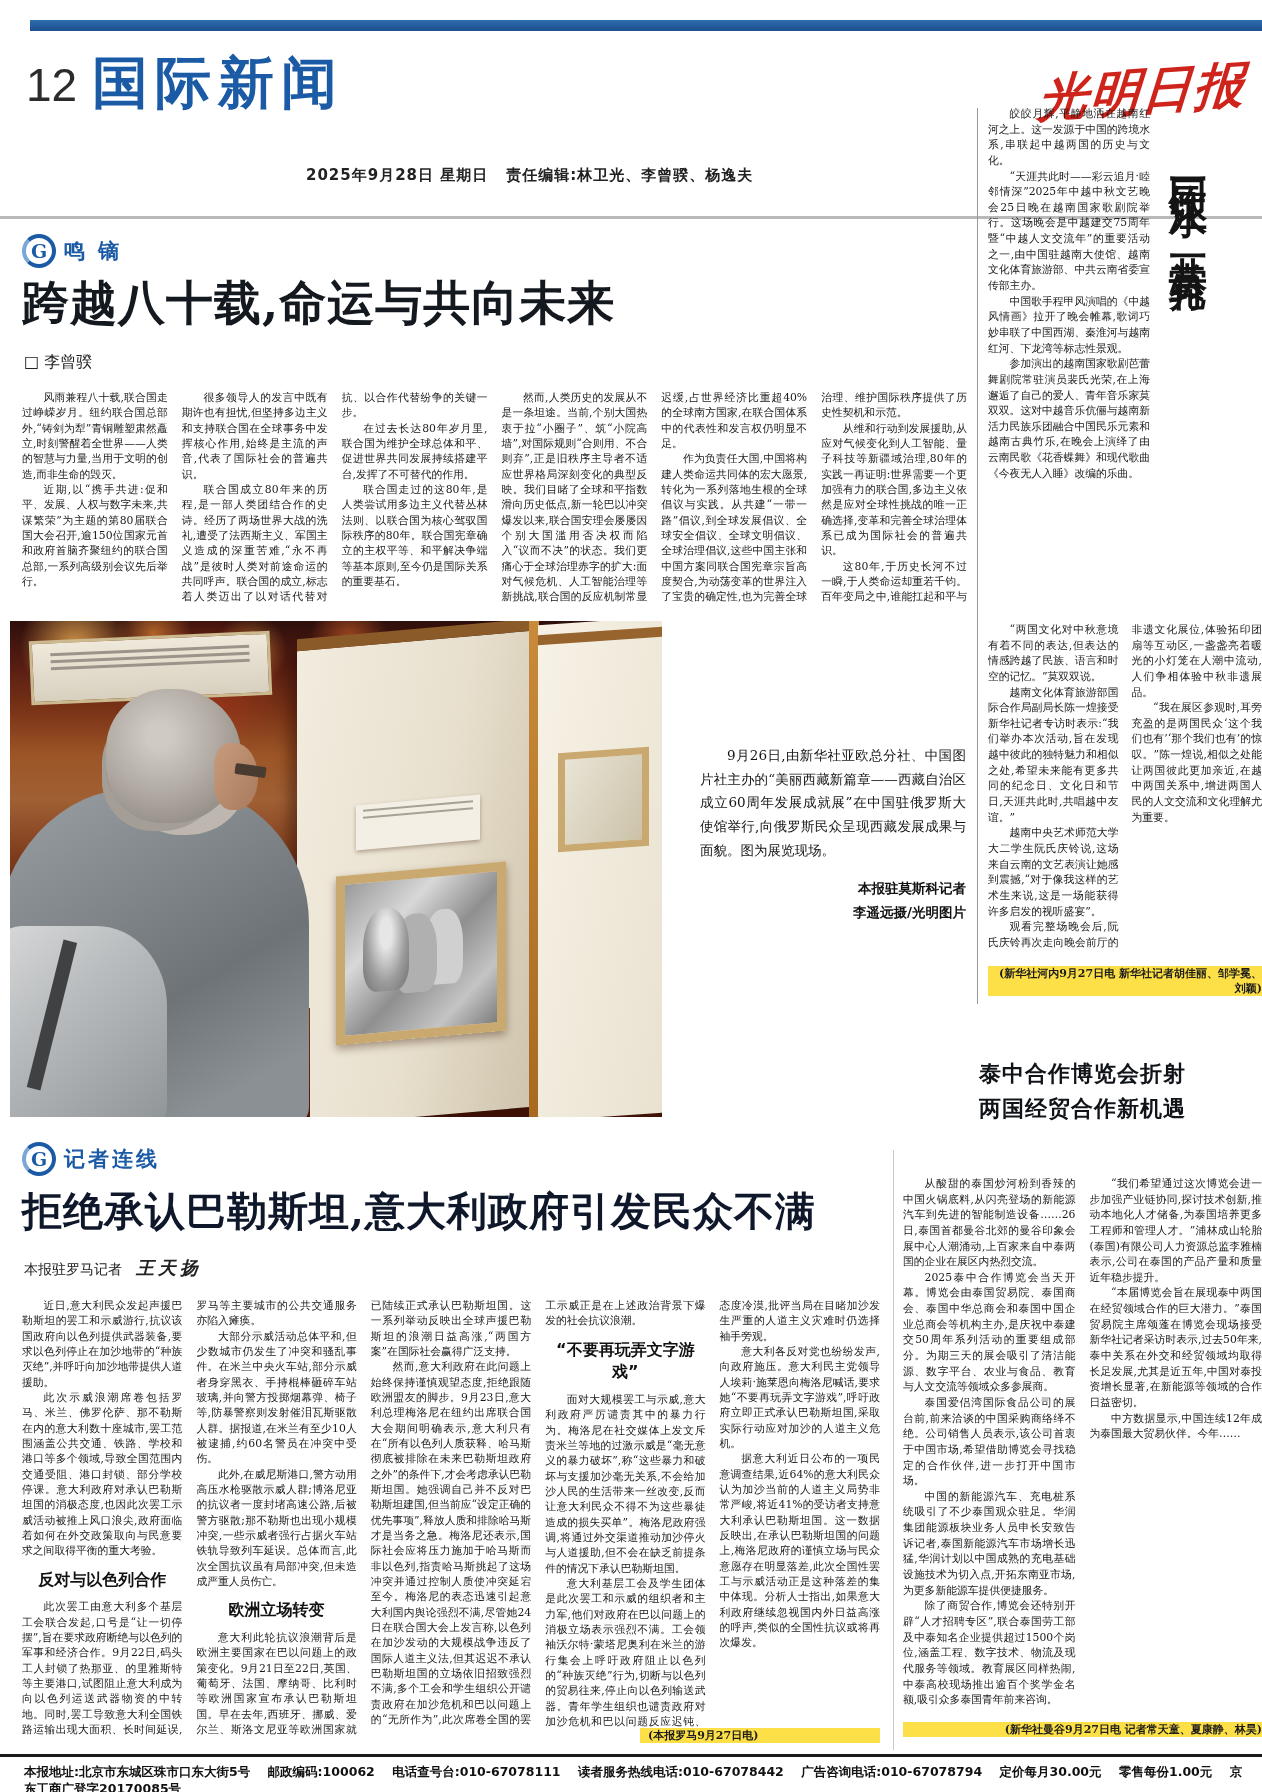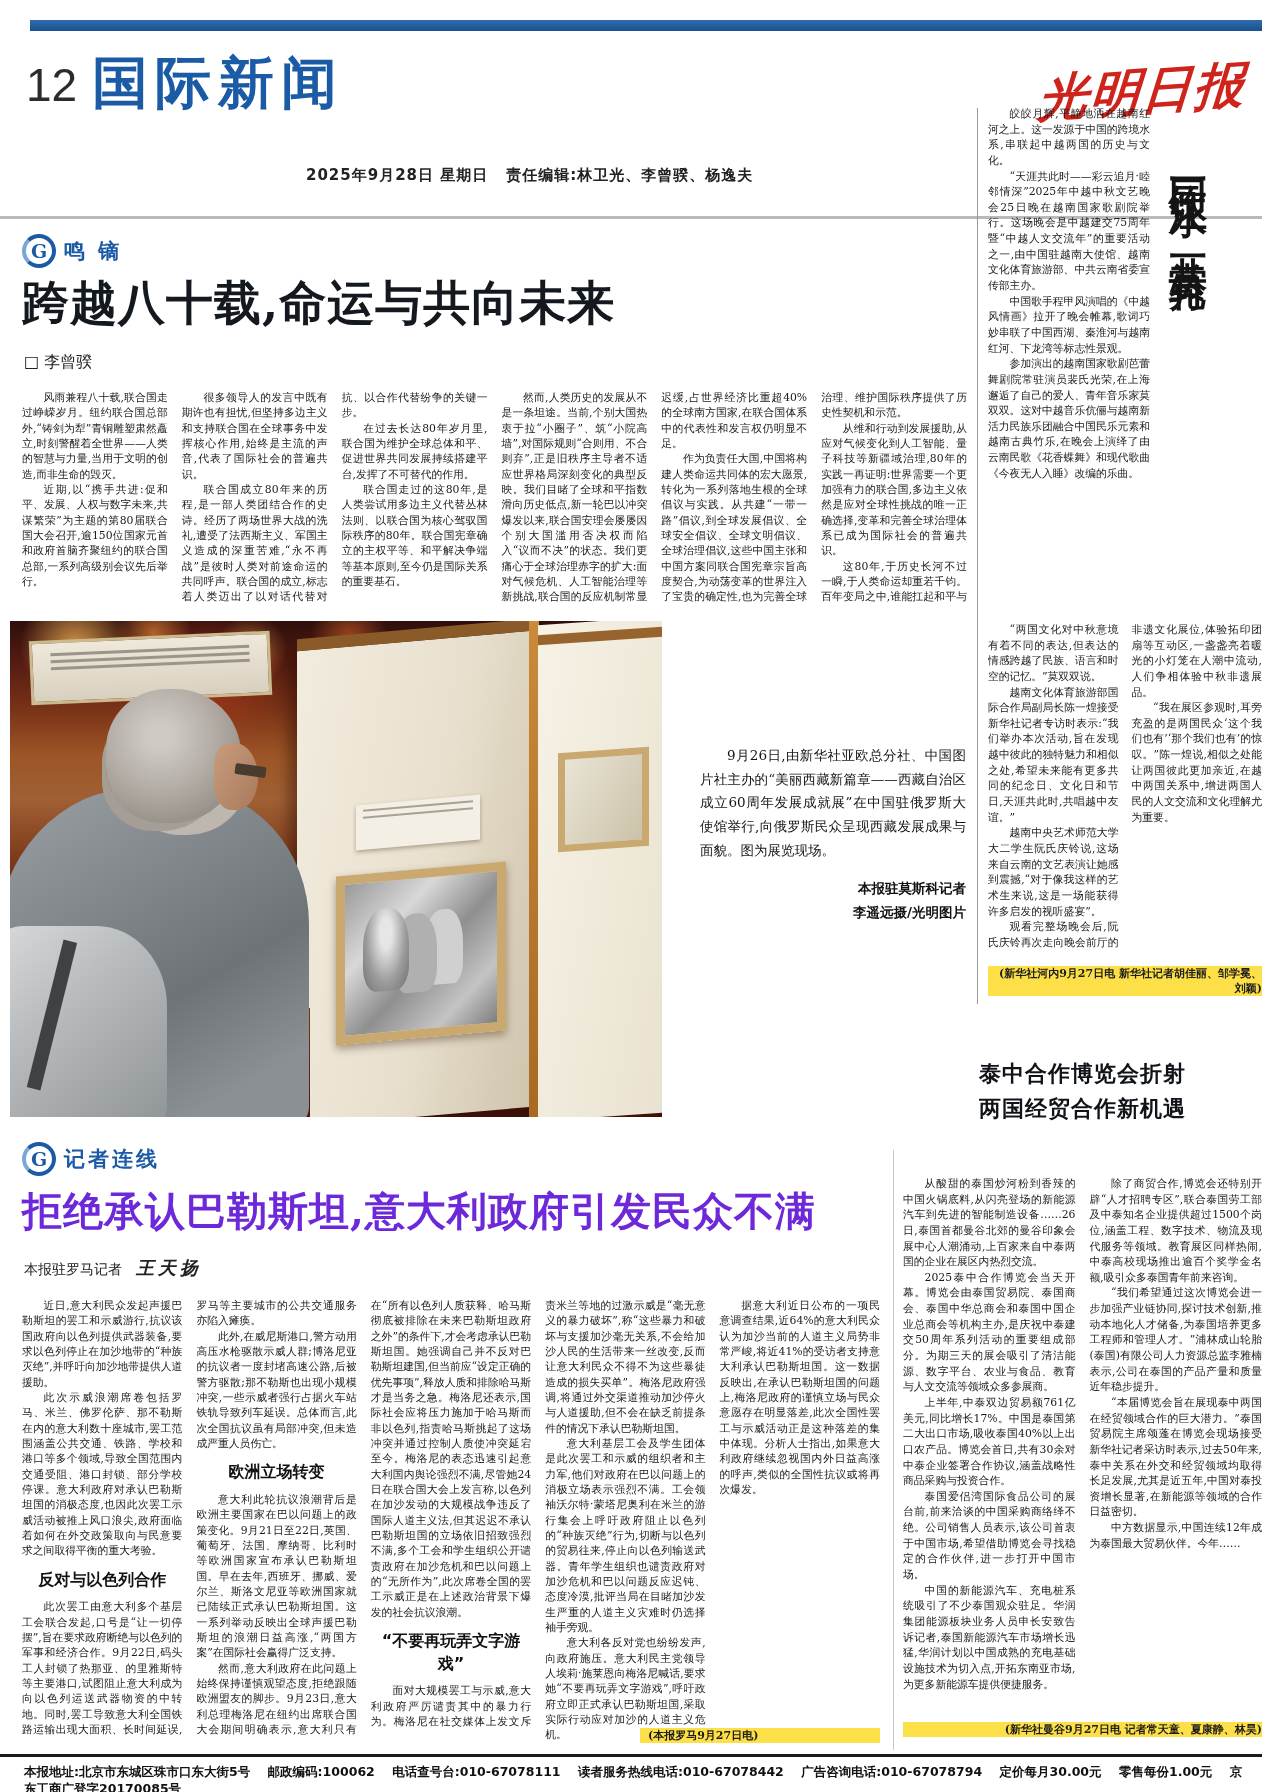--- a/index.html
+++ b/index.html
@@ -81,21 +81,21 @@
   .moon-attr { left:988px; top:966px; width:274px; font-size:11px; text-align:right; }
 
   
   .thai-headline { left:903px; top:1056px; width:359px; font-size:22px; font-weight:900; color:#101419; font-family:"DejaVu Serif",serif; line-height:1.6; letter-spacing:1px; text-align:center; }
   .thai-body { left:903px; top:1176px; width:359px; height:544px; column-count:2; column-gap:14px; font-size:10.8px; line-height:1.45; }
   .thai-attr { left:903px; top:1722px; width:359px; font-size:11px; text-align:right; }
 
   
   .italy-divider { left:893px; top:1150px; width:1px; height:600px; background:#c9c9c9; }
   .italy-marker { left:22px; top:1142px; }
-  .italy-headline { left:22px; top:1184px; width:860px; font-size:40px; font-weight:900; color:#6d28d9; font-family:"DejaVu Serif",serif; letter-spacing:1px; }
+  .italy-headline { left:22px; top:1184px; width:860px; font-size:40px; font-weight:900; color:#0f172a; font-family:"DejaVu Serif",serif; letter-spacing:1px; }
   .italy-byline { left:24px; top:1256px; font-size:14px; color:#222; font-family:"DejaVu Serif",serif; }
   .italy-byline b { font-size:18px; font-style:italic; margin-left:14px; letter-spacing:4px; }
   .italy-body { left:22px; top:1298px; width:858px; height:446px; column-count:5; column-gap:14px; font-size:10.8px; line-height:1.42; }
   .italy-attr { left:640px; top:1728px; width:240px; font-size:11px; text-align:left; }
 
   
   .footer-rule { left:0; top:1754px; width:1262px; height:3px; background:#1a1a1a; }
   .footer-text { left:24px; top:1764px; width:1220px; font-size:12.5px; font-weight:bold; color:#111; white-space:pre-wrap; font-family:"DejaVu Sans",sans-serif; }
 </style>
 </head>
@@ -186,21 +186,20 @@
     </div>
   <div class="abs moon-attr attr-float">(新华社河内9月27日电  新华社记者胡佳丽、邹学冕、刘颖)</div>
 
   <div class="abs thai-headline">
     <div>泰中合作博览会折射</div>
     <div>两国经贸合作新机遇</div>
   </div>
   <div class="abs colflow thai-body">
       <p class="para">从酸甜的泰国炒河粉到香辣的中国火锅底料,从闪亮登场的新能源汽车到先进的智能制造设备……26日,泰国首都曼谷北郊的曼谷印象会展中心人潮涌动,上百家来自中泰两国的企业在展区内热烈交流。</p>
       <p class="para">2025泰中合作博览会当天开幕。博览会由泰国贸易院、泰国商会、泰国中华总商会和泰国中国企业总商会等机构主办,是庆祝中泰建交50周年系列活动的重要组成部分。为期三天的展会吸引了清洁能源、数字平台、农业与食品、教育与人文交流等领域众多参展商。</p>
-      <p class="para">上半年,中泰双边贸易额761亿美元,同比增长17%。中国是泰国第二大出口市场,吸收泰国40%以上出口农产品。博览会首日,共有30余对中泰企业签署合作协议,涵盖战略性商品采购与投资合作。</p>
       <p class="para">泰国爱侣湾国际食品公司的展台前,前来洽谈的中国采购商络绎不绝。公司销售人员表示,该公司首衷于中国市场,希望借助博览会寻找稳定的合作伙伴,进一步打开中国市场。</p>
       <p class="para">中国的新能源汽车、充电桩系统吸引了不少泰国观众驻足。华润集团能源板块业务人员申长安致告诉记者,泰国新能源汽车市场增长迅猛,华润计划以中国成熟的充电基础设施技术为切入点,开拓东南亚市场,为更多新能源车提供便捷服务。</p>
       <p class="para">除了商贸合作,博览会还特别开辟“人才招聘专区”,联合泰国劳工部及中泰知名企业提供超过1500个岗位,涵盖工程、数字技术、物流及现代服务等领域。教育展区同样热闹,中泰高校现场推出逾百个奖学金名额,吸引众多泰国青年前来咨询。</p>
       <p class="para">“我们希望通过这次博览会进一步加强产业链协同,探讨技术创新,推动本地化人才储备,为泰国培养更多工程师和管理人才。”浦林成山轮胎(泰国)有限公司人力资源总监李雅楠表示,公司在泰国的产品产量和质量近年稳步提升。</p>
       <p class="para">“本届博览会旨在展现泰中两国在经贸领域合作的巨大潜力。”泰国贸易院主席颂蓬在博览会现场接受新华社记者采访时表示,过去50年来,泰中关系在外交和经贸领域均取得长足发展,尤其是近五年,中国对泰投资增长显著,在新能源等领域的合作日益密切。</p>
       <p class="para">中方数据显示,中国连续12年成为泰国最大贸易伙伴。今年……</p>
     </div>
   <div class="abs thai-attr attr-float">(新华社曼谷9月27日电  记者常天童、夏康静、林昊)</div>
 
   <div class="abs italy-divider"></div>
@@ -210,20 +209,21 @@
   </div>
   <div class="abs italy-headline">拒绝承认巴勒斯坦,意大利政府引发民众不满</div>
   <div class="abs italy-byline">
     <span>本报驻罗马记者</span><b>王天扬</b>
   </div>
   <div class="abs colflow italy-body">
       <p class="para">近日,意大利民众发起声援巴勒斯坦的罢工和示威游行,抗议该国政府向以色列提供武器装备,要求以色列停止在加沙地带的“种族灭绝”,并呼吁向加沙地带提供人道援助。</p>
       <p class="para">此次示威浪潮席卷包括罗马、米兰、佛罗伦萨、那不勒斯在内的意大利数十座城市,罢工范围涵盖公共交通、铁路、学校和港口等多个领域,导致全国范围内交通受阻、港口封锁、部分学校停课。意大利政府对承认巴勒斯坦国的消极态度,也因此次罢工示威活动被推上风口浪尖,政府面临着如何在外交政策取向与民意要求之间取得平衡的重大考验。</p>
       <p class="subhead">反对与以色列合作</p>
       <p class="para">此次罢工由意大利多个基层工会联合发起,口号是“让一切停摆”,旨在要求政府断绝与以色列的军事和经济合作。9月22日,码头工人封锁了热那亚、的里雅斯特等主要港口,试图阻止意大利成为向以色列运送武器物资的中转地。同时,罢工导致意大利全国铁路运输出现大面积、长时间延误,罗马等主要城市的公共交通服务亦陷入瘫痪。</p>
+      <p class="para">大部分示威活动总体平和,但少数城市仍发生了冲突和骚乱事件。在米兰中央火车站,部分示威者身穿黑衣、手持棍棒砸碎车站玻璃,并向警方投掷烟幕弹、椅子等,防暴警察则发射催泪瓦斯驱散人群。据报道,在米兰有至少10人被逮捕,约60名警员在冲突中受伤。</p>
       <p class="para">此外,在威尼斯港口,警方动用高压水枪驱散示威人群;博洛尼亚的抗议者一度封堵高速公路,后被警方驱散;那不勒斯也出现小规模冲突,一些示威者强行占据火车站铁轨导致列车延误。总体而言,此次全国抗议虽有局部冲突,但未造成严重人员伤亡。</p>
       <p class="subhead">欧洲立场转变</p>
       <p class="para">意大利此轮抗议浪潮背后是欧洲主要国家在巴以问题上的政策变化。9月21日至22日,英国、葡萄牙、法国、摩纳哥、比利时等欧洲国家宣布承认巴勒斯坦国。早在去年,西班牙、挪威、爱尔兰、斯洛文尼亚等欧洲国家就已陆续正式承认巴勒斯坦国。这一系列举动反映出全球声援巴勒斯坦的浪潮日益高涨,“两国方案”在国际社会赢得广泛支持。</p>
       <p class="para">然而,意大利政府在此问题上始终保持谨慎观望态度,拒绝跟随欧洲盟友的脚步。9月23日,意大利总理梅洛尼在纽约出席联合国大会期间明确表示,意大利只有在“所有以色列人质获释、哈马斯彻底被排除在未来巴勒斯坦政府之外”的条件下,才会考虑承认巴勒斯坦国。她强调自己并不反对巴勒斯坦建国,但当前应“设定正确的优先事项”,释放人质和排除哈马斯才是当务之急。梅洛尼还表示,国际社会应将压力施加于哈马斯而非以色列,指责哈马斯挑起了这场冲突并通过控制人质使冲突延宕至今。梅洛尼的表态迅速引起意大利国内舆论强烈不满,尽管她24日在联合国大会上发言称,以色列在加沙发动的大规模战争违反了国际人道主义法,但其迟迟不承认巴勒斯坦国的立场依旧招致强烈不满,多个工会和学生组织公开谴责政府在加沙危机和巴以问题上的“无所作为”,此次席卷全国的罢工示威正是在上述政治背景下爆发的社会抗议浪潮。</p>
       <p class="subhead">“不要再玩弄文字游戏”</p>
       <p class="para">面对大规模罢工与示威,意大利政府严厉谴责其中的暴力行为。梅洛尼在社交媒体上发文斥责米兰等地的过激示威是“毫无意义的暴力破坏”,称“这些暴力和破坏与支援加沙毫无关系,不会给加沙人民的生活带来一丝改变,反而让意大利民众不得不为这些暴徒造成的损失买单”。梅洛尼政府强调,将通过外交渠道推动加沙停火与人道援助,但不会在缺乏前提条件的情况下承认巴勒斯坦国。</p>
       <p class="para">意大利基层工会及学生团体是此次罢工和示威的组织者和主力军,他们对政府在巴以问题上的消极立场表示强烈不满。工会领袖沃尔特·蒙塔尼奥利在米兰的游行集会上呼吁政府阻止以色列的“种族灭绝”行为,切断与以色列的贸易往来,停止向以色列输送武器。青年学生组织也谴责政府对加沙危机和巴以问题反应迟钝、态度冷漠,批评当局在目睹加沙发生严重的人道主义灾难时仍选择袖手旁观。</p>
       <p class="para">意大利各反对党也纷纷发声,向政府施压。意大利民主党领导人埃莉·施莱恩向梅洛尼喊话,要求她“不要再玩弄文字游戏”,呼吁政府立即正式承认巴勒斯坦国,采取实际行动应对加沙的人道主义危机。</p>
       <p class="para">据意大利近日公布的一项民意调查结果,近64%的意大利民众认为加沙当前的人道主义局势非常严峻,将近41%的受访者支持意大利承认巴勒斯坦国。这一数据反映出,在承认巴勒斯坦国的问题上,梅洛尼政府的谨慎立场与民众意愿存在明显落差,此次全国性罢工与示威活动正是这种落差的集中体现。分析人士指出,如果意大利政府继续忽视国内外日益高涨的呼声,类似的全国性抗议或将再次爆发。</p>
     </div>

